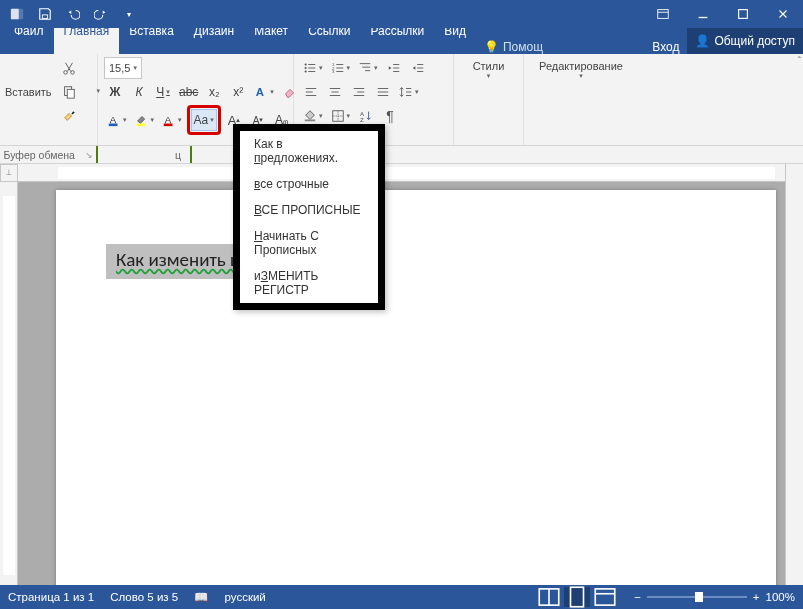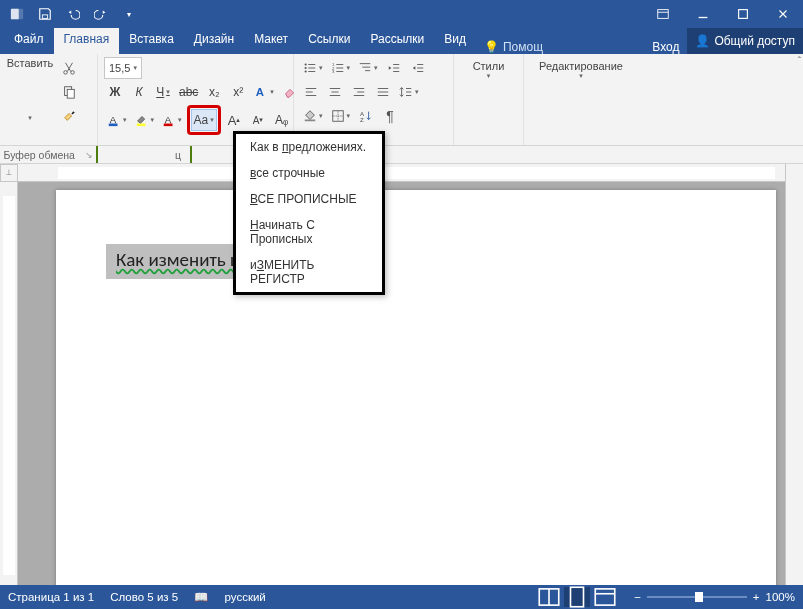--- a/index.html
+++ b/index.html
@@ -9,39 +9,39 @@
   .titlebar { background: #2b579a; color: #fff; height: 28px; display: flex; align-items: center; font-size: 12px; position: relative; }
   .qat { display: flex; align-items: center; padding: 0 4px; gap: 2px; }
   .qat .btn, .winctl .btn { width: 26px; height: 24px; display: flex; align-items: center; justify-content: center; color: #fff; }
   .qat .btn svg, .winctl .btn svg { width: 14px; height: 14px; }
   .title-text { position: absolute; left: 0; right: 0; text-align: center; pointer-events: none; }
   .winctl { display: flex; margin-left: auto; }
   .winctl .btn { width: 40px; height: 28px; }
 
   
   .tabsrow { background: #2b579a; height: 26px; display: flex; align-items: flex-end; color: #fff; font-size: 12px; padding-left: 4px; }
-  .tab { padding: 5px 10px 8px; cursor: pointer; }
+  .tab { padding: 5px 10px 16px; cursor: pointer; }
   .tab.file { background: #2b579a; color: #fff; }
   .tab.active { background: #f3f3f3; color: #2b579a; }
   .tabsrow .spacer { flex: 1; }
   .tell { display: flex; align-items: center; gap: 4px; padding: 0 8px; font-size: 12px; color: #cfe0f4; }
   .signin, .share { display: flex; align-items: center; gap: 4px; padding: 0 8px; font-size: 12px; color: #fff; }
   .share { background: #1e3f73; height: 26px; }
 
   
   .ribbon { background: #f3f3f3; border-bottom: 1px solid #d4d4d4; height: 92px; display: flex; }
   .group { border-right: 1px solid #e1e1e1; padding: 3px 6px 0; display: flex; flex-direction: column; }
   .group-body { flex: 1; display: flex; gap: 4px; }
 
   .col { display: flex; flex-direction: column; gap: 2px; }
   .rbtn { display: flex; align-items: center; justify-content: center; height: 22px; min-width: 22px; padding: 0 2px; font-size: 12px; color: #444; border: 1px solid transparent; }
   .rbtn.dd::after { content: "▾"; font-size: 7px; margin-left: 2px; color: #666; }
   .rbtn svg { width: 14px; height: 14px; display: block; }
 
-  .paste-big { display: flex; flex-direction: column; align-items: center; width: 48px; height: 66px; justify-content: flex-end; padding-top: 2px; gap: 45px; }
+  .paste-big { display: flex; flex-direction: row; align-items: center; width: 48px; height: 66px; justify-content: center; padding-top: 2px; gap: 45px; }
   .paste-big .ico { width: 30px; height: 30px; }
   .paste-big .lbl { font-size: 11px; color: #444; margin-top: 2px; }
   .paste-big .ddarr { font-size: 7px; color: #666; }
 
   .fontbox, .sizebox { height: 22px; border: 1px solid #c6c6c6; background: #fff; font-size: 11px; padding: 0 4px; display: flex; align-items: center; color: #444; }
   .fontbox { width: 118px; }
   .sizebox { width: 38px; justify-content: space-between; }
   .ddtri { font-size: 7px; color: #666; margin-left: 2px; }
 
   .row { display: flex; gap: 2px; align-items: center; }
@@ -69,21 +69,21 @@
 
   
   .docarea { position: absolute; left: 18px; right: 18px; top: 182px; bottom: 24px; background: #acacac; overflow: hidden; }
   .page { position: absolute; left: 38px; top: 8px; width: 720px; height: 900px; background: #fff; box-shadow: 0 0 4px rgba(0,0,0,.3); }
   .seltext { position: absolute; left: 50px; top: 54px; background: #bfbfbf; padding: 4px 10px 8px; }
   .seltext span { font-family: Calibri, sans-serif; font-size: 19px; color: #222; border-bottom: 2px wavy #d40000; text-decoration: underline wavy #1fa03a; text-underline-offset: 2px; }
 
   .scroll-right { position: absolute; right: 0; top: 164px; bottom: 24px; width: 18px; background: #f3f3f3; border-left: 1px solid #c6c6c6; }
 
   
-  .menu { position: absolute; left: 233px; top: 131px; width: 152px; background: #fff; border: 3px solid #000000; box-shadow: 2px 2px 6px rgba(0,0,0,.25); font-size: 12px; color: #333; z-index: 50; }
+  .menu { position: absolute; left: 233px; top: 124px; width: 152px; background: #fff; border: 7px solid #000000; box-shadow: 2px 2px 6px rgba(0,0,0,.25); font-size: 12px; color: #333; z-index: 50; }
   .menu .mi { padding: 6px 14px; }
   .menu .mi .ul { text-decoration: underline; }
 
   
   .status { position: absolute; left: 0; right: 0; bottom: 0; height: 24px; background: #2b579a; color: #fff; display: flex; align-items: center; font-size: 11.5px; padding: 0 8px; gap: 16px; }
   .status .spacer { flex: 1; }
   .viewbtns { display: flex; gap: 2px; }
   .viewbtns .vb { width: 26px; height: 20px; display: flex; align-items: center; justify-content: center; }
   .zoom { display: flex; align-items: center; gap: 6px; }
   .zslider { width: 100px; height: 2px; background: #6b8ec2; position: relative; }

